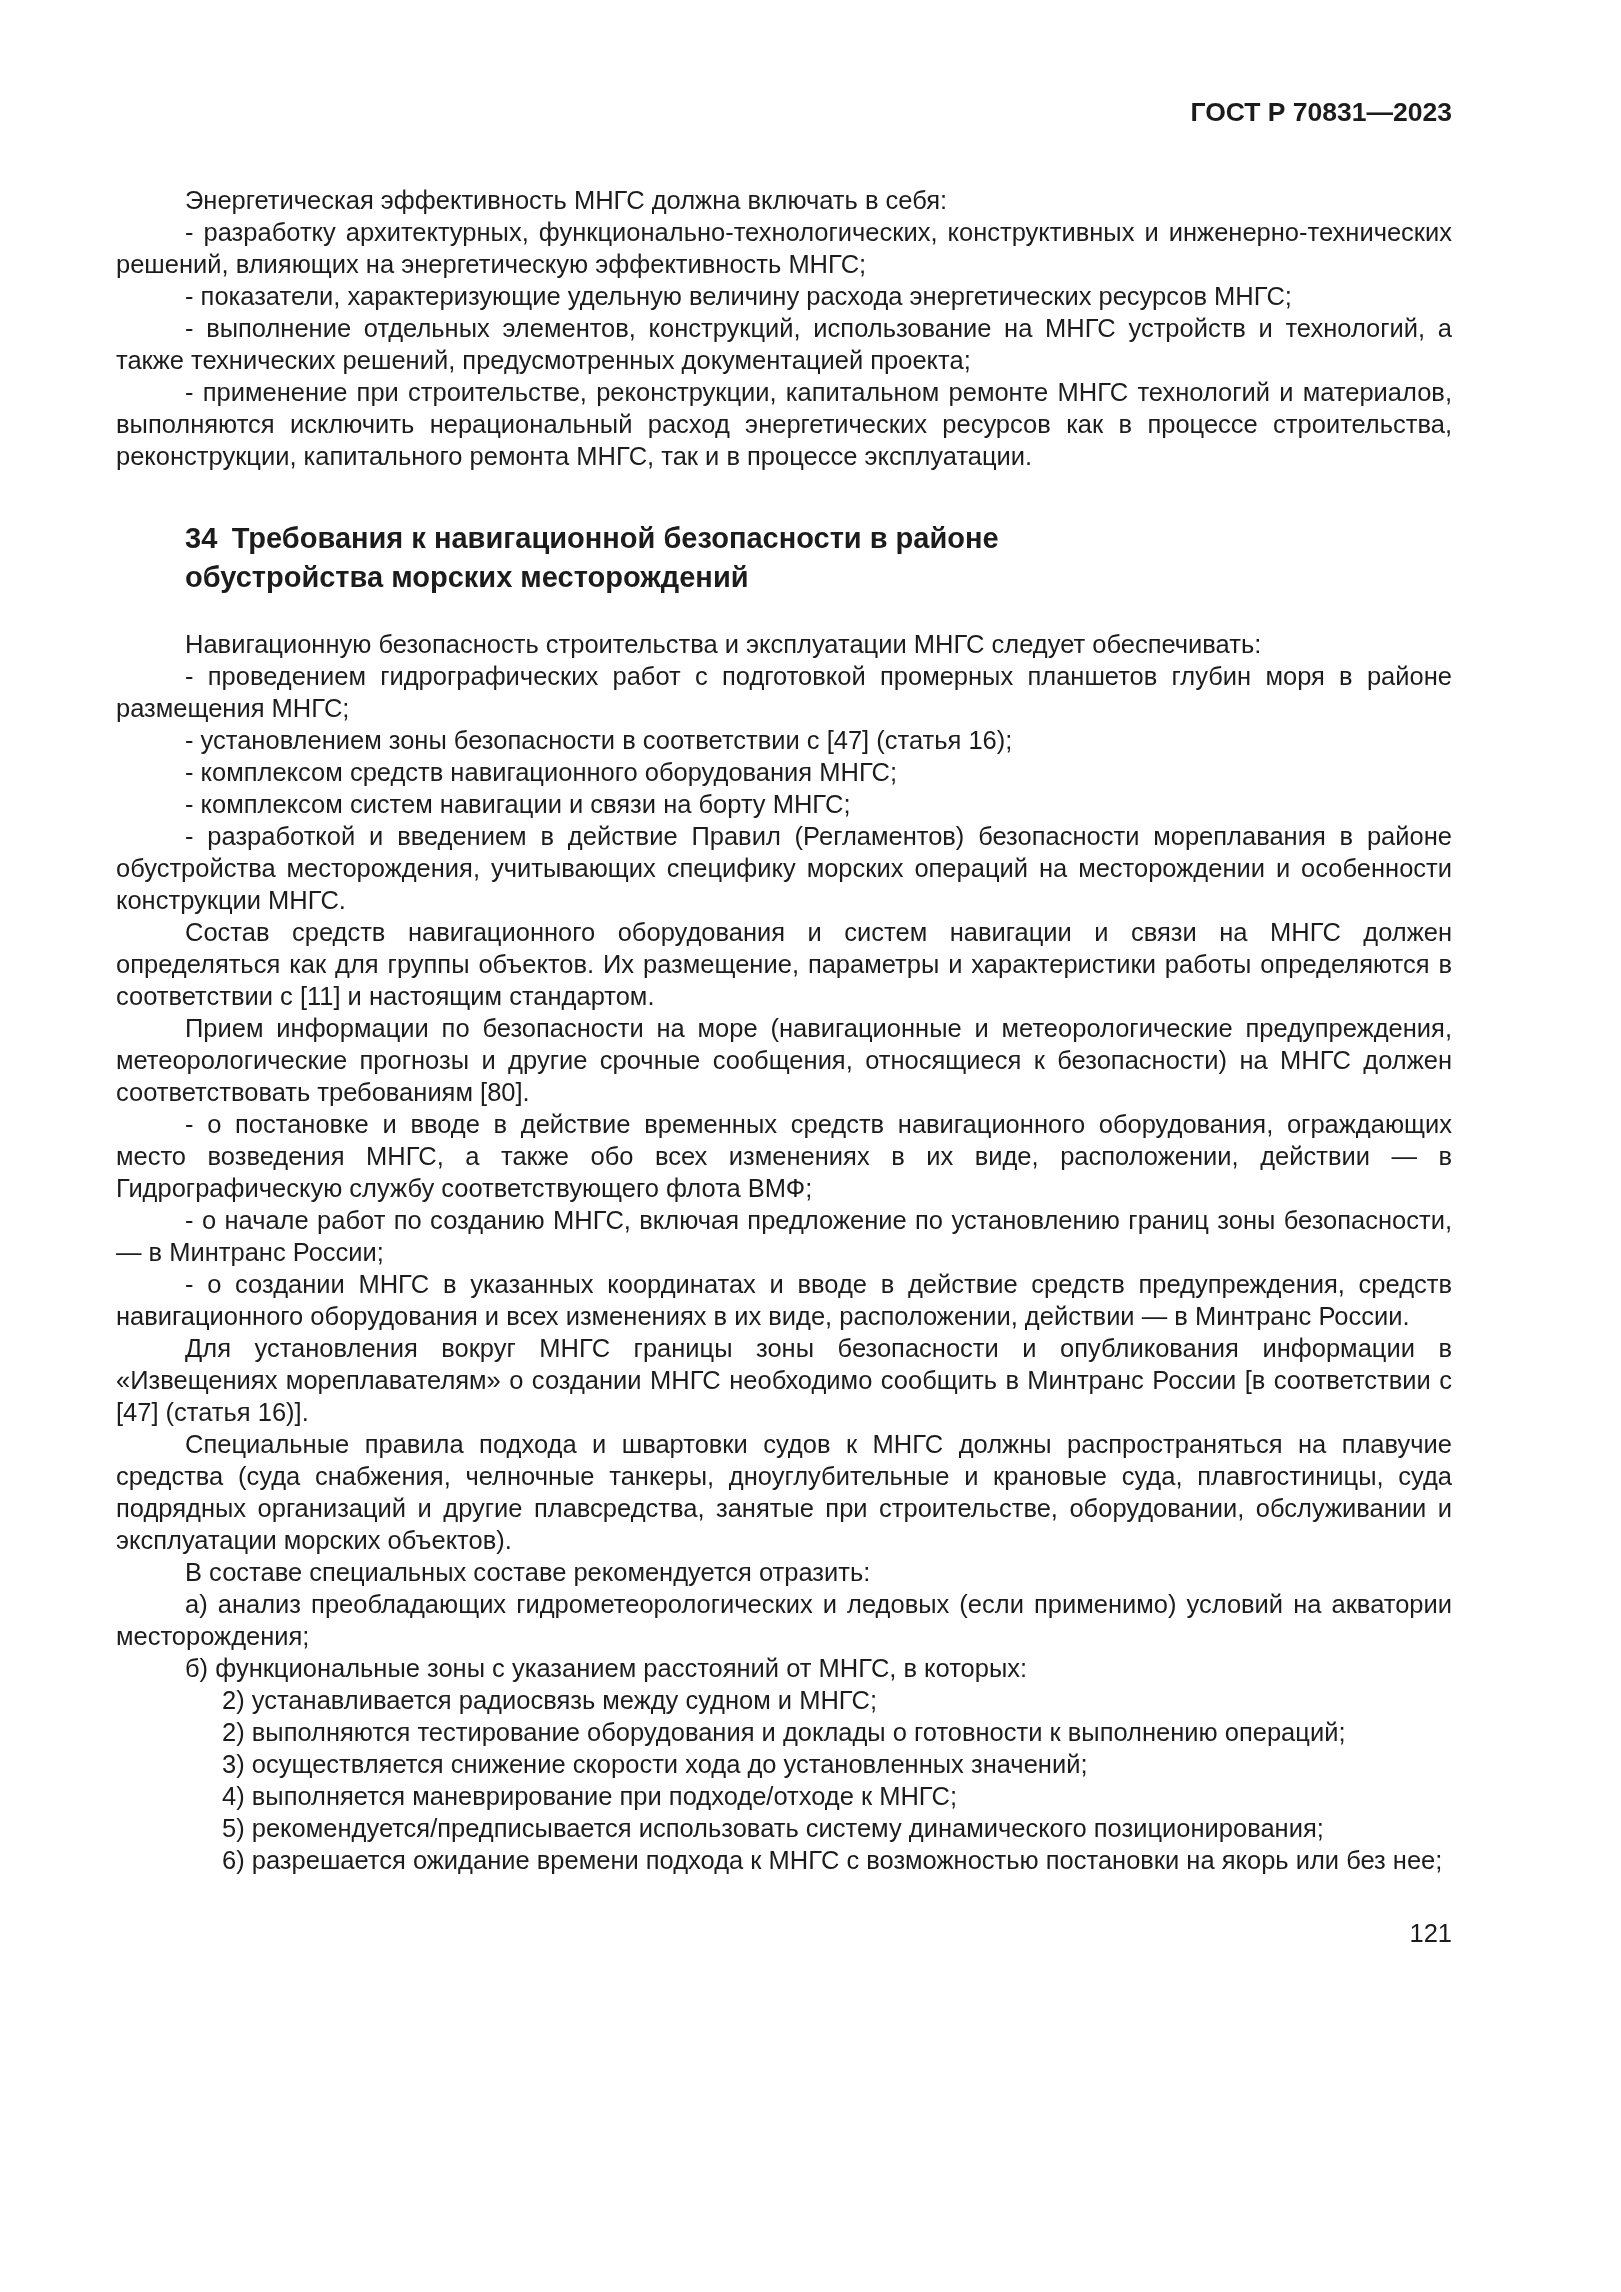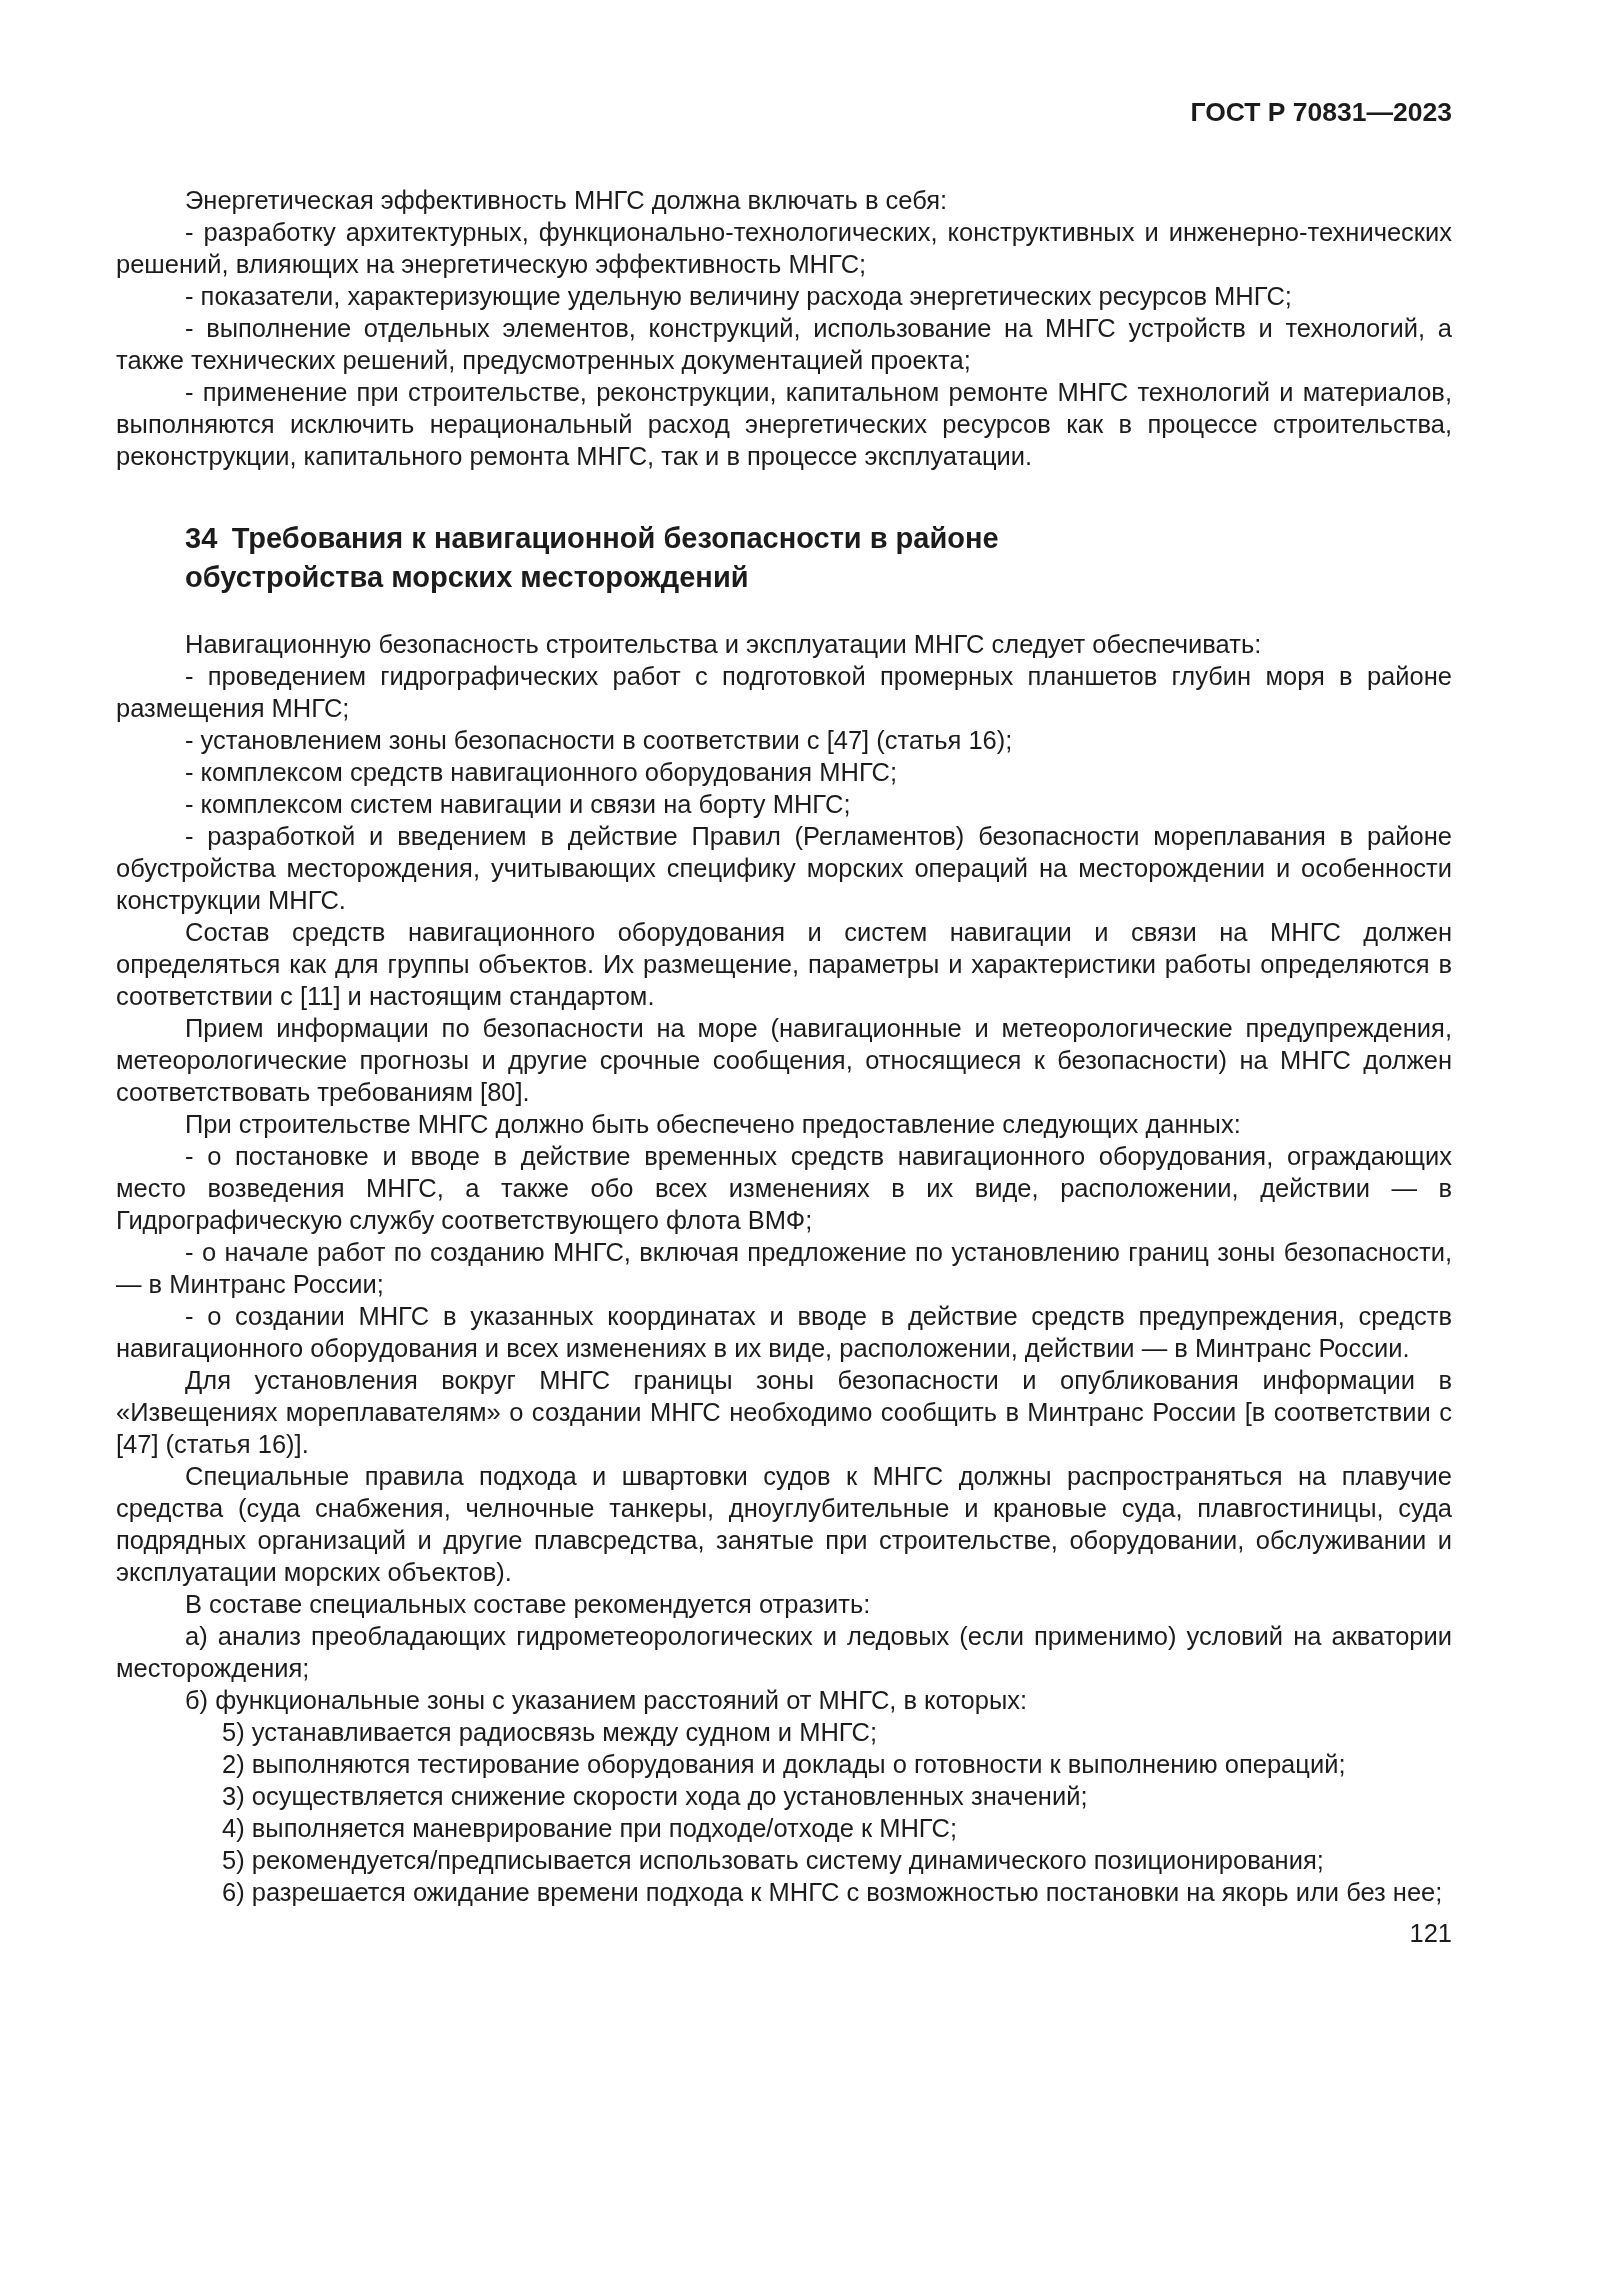--- a/index.html
+++ b/index.html
@@ -75,30 +75,29 @@
       <h2 class="heading">34 Требования к навигационной безопасности в районе
 обустройства морских месторождений</h2>
       <p class="para">Навигационную безопасность строительства и эксплуатации МНГС следует обеспечивать:</p>
       <p class="item">- проведением гидрографических работ с подготовкой промерных планшетов глубин моря в районе размещения МНГС;</p>
       <p class="item">- установлением зоны безопасности в соответствии с [47] (статья 16);</p>
       <p class="item">- комплексом средств навигационного оборудования МНГС;</p>
       <p class="item">- комплексом систем навигации и связи на борту МНГС;</p>
       <p class="item">- разработкой и введением в действие Правил (Регламентов) безопасности мореплавания в районе обустройства месторождения, учитывающих специфику морских операций на месторождении и особенности конструкции МНГС.</p>
       <p class="para">Состав средств навигационного оборудования и систем навигации и связи на МНГС должен определяться как для группы объектов. Их размещение, параметры и характеристики работы определяются в соответствии с [11] и настоящим стандартом.</p>
       <p class="para">Прием информации по безопасности на море (навигационные и метеорологические предупреждения, метеорологические прогнозы и другие срочные сообщения, относящиеся к безопасности) на МНГС должен соответствовать требованиям [80].</p>
-      <p class="para">При строительстве МНГС должно быть обеспечено предоставление следующих данных:</p>
       <p class="item">- о постановке и вводе в действие временных средств навигационного оборудования, ограждающих место возведения МНГС, а также обо всех изменениях в их виде, расположении, действии — в Гидрографическую службу соответствующего флота ВМФ;</p>
       <p class="item">- о начале работ по созданию МНГС, включая предложение по установлению границ зоны безопасности, — в Минтранс России;</p>
       <p class="item">- о создании МНГС в указанных координатах и вводе в действие средств предупреждения, средств навигационного оборудования и всех изменениях в их виде, расположении, действии — в Минтранс России.</p>
       <p class="para">Для установления вокруг МНГС границы зоны безопасности и опубликования информации в «Извещениях мореплавателям» о создании МНГС необходимо сообщить в Минтранс России [в соответствии с [47] (статья 16)].</p>
       <p class="para">Специальные правила подхода и швартовки судов к МНГС должны распространяться на плавучие средства (суда снабжения, челночные танкеры, дноуглубительные и крановые суда, плавгостиницы, суда подрядных организаций и другие плавсредства, занятые при строительстве, оборудовании, обслуживании и эксплуатации морских объектов).</p>
       <p class="para">В составе специальных составе рекомендуется отразить:</p>
       <p class="lettered">а) анализ преобладающих гидрометеорологических и ледовых (если применимо) условий на акватории месторождения;</p>
       <p class="lettered">б) функциональные зоны с указанием расстояний от МНГС, в которых:</p>
-      <p class="numbered">5) устанавливается радиосвязь между судном и МНГС;</p>
+      <p class="numbered">2) устанавливается радиосвязь между судном и МНГС;</p>
       <p class="numbered">2) выполняются тестирование оборудования и доклады о готовности к выполнению операций;</p>
       <p class="numbered">3) осуществляется снижение скорости хода до установленных значений;</p>
       <p class="numbered">4) выполняется маневрирование при подходе/отходе к МНГС;</p>
       <p class="numbered">5) рекомендуется/предписывается использовать систему динамического позиционирования;</p>
       <p class="numbered">6) разрешается ожидание времени подхода к МНГС с возможностью постановки на якорь или без нее;</p>
     </div>
 
   <div class="page-footer">
     <span>121</span>
   </div>

